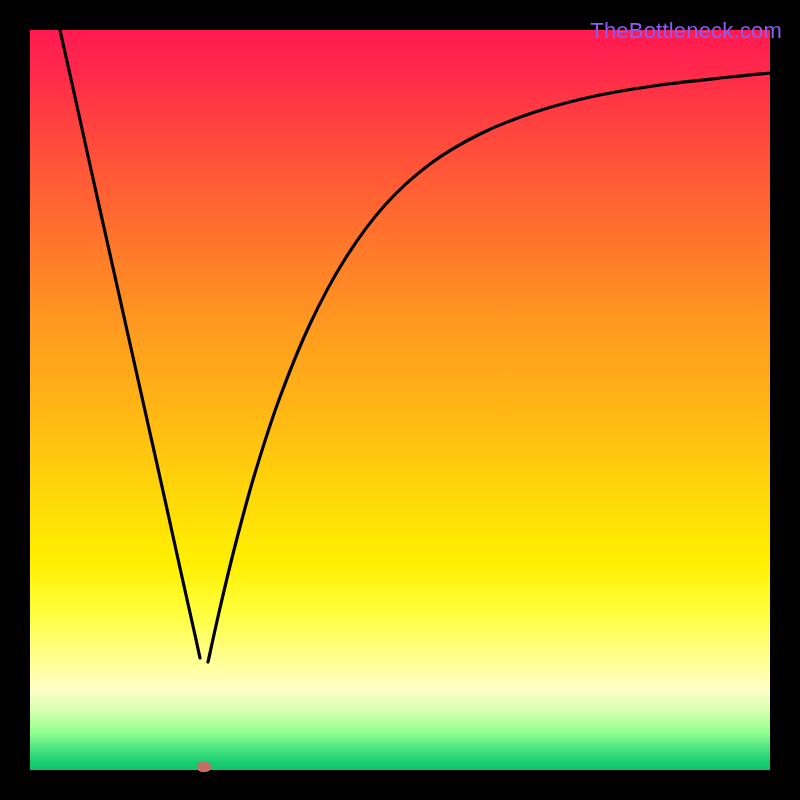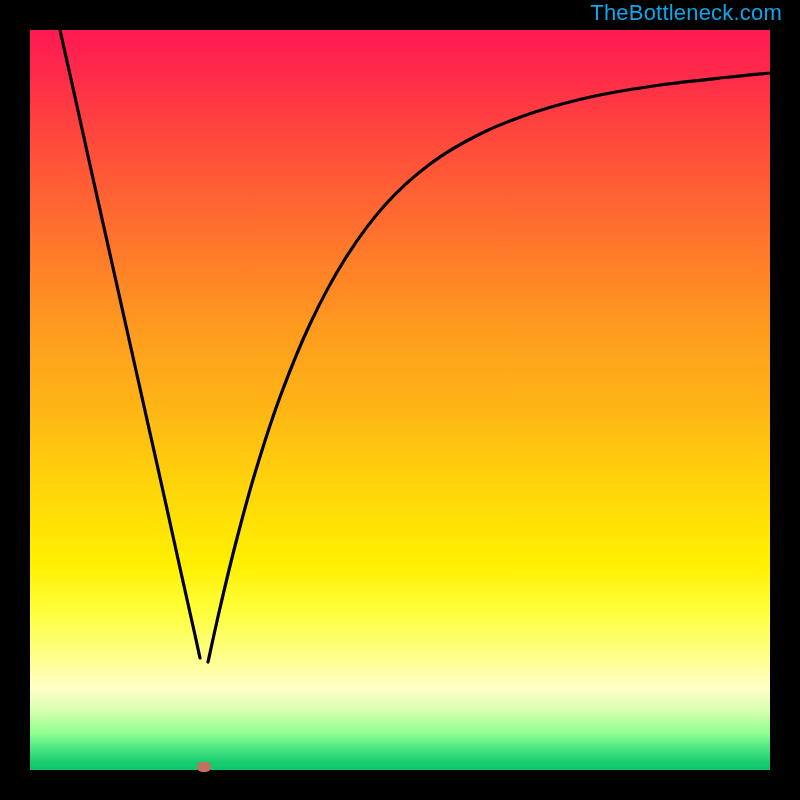--- a/index.html
+++ b/index.html
@@ -32,23 +32,23 @@
       #ffffc8 89%,
       #d8ffb0 92%,
       #90ff90 95%,
       #40e080 97.5%,
       #18cc70 99%,
       #10c46c 100%
     );
   }
   .attribution {
     position: absolute;
-    top: 0;
+    top: 18px;
     right: 18px;
-    color: #0ea5e9;
+    color: #8b5cf6;
     font-size: 22px;
     letter-spacing: 0.2px;
     font-weight: 400;
   }
   svg.curve {
     position: absolute;
     left: 30px;
     top: 30px;
     width: 740px;
     height: 740px;

